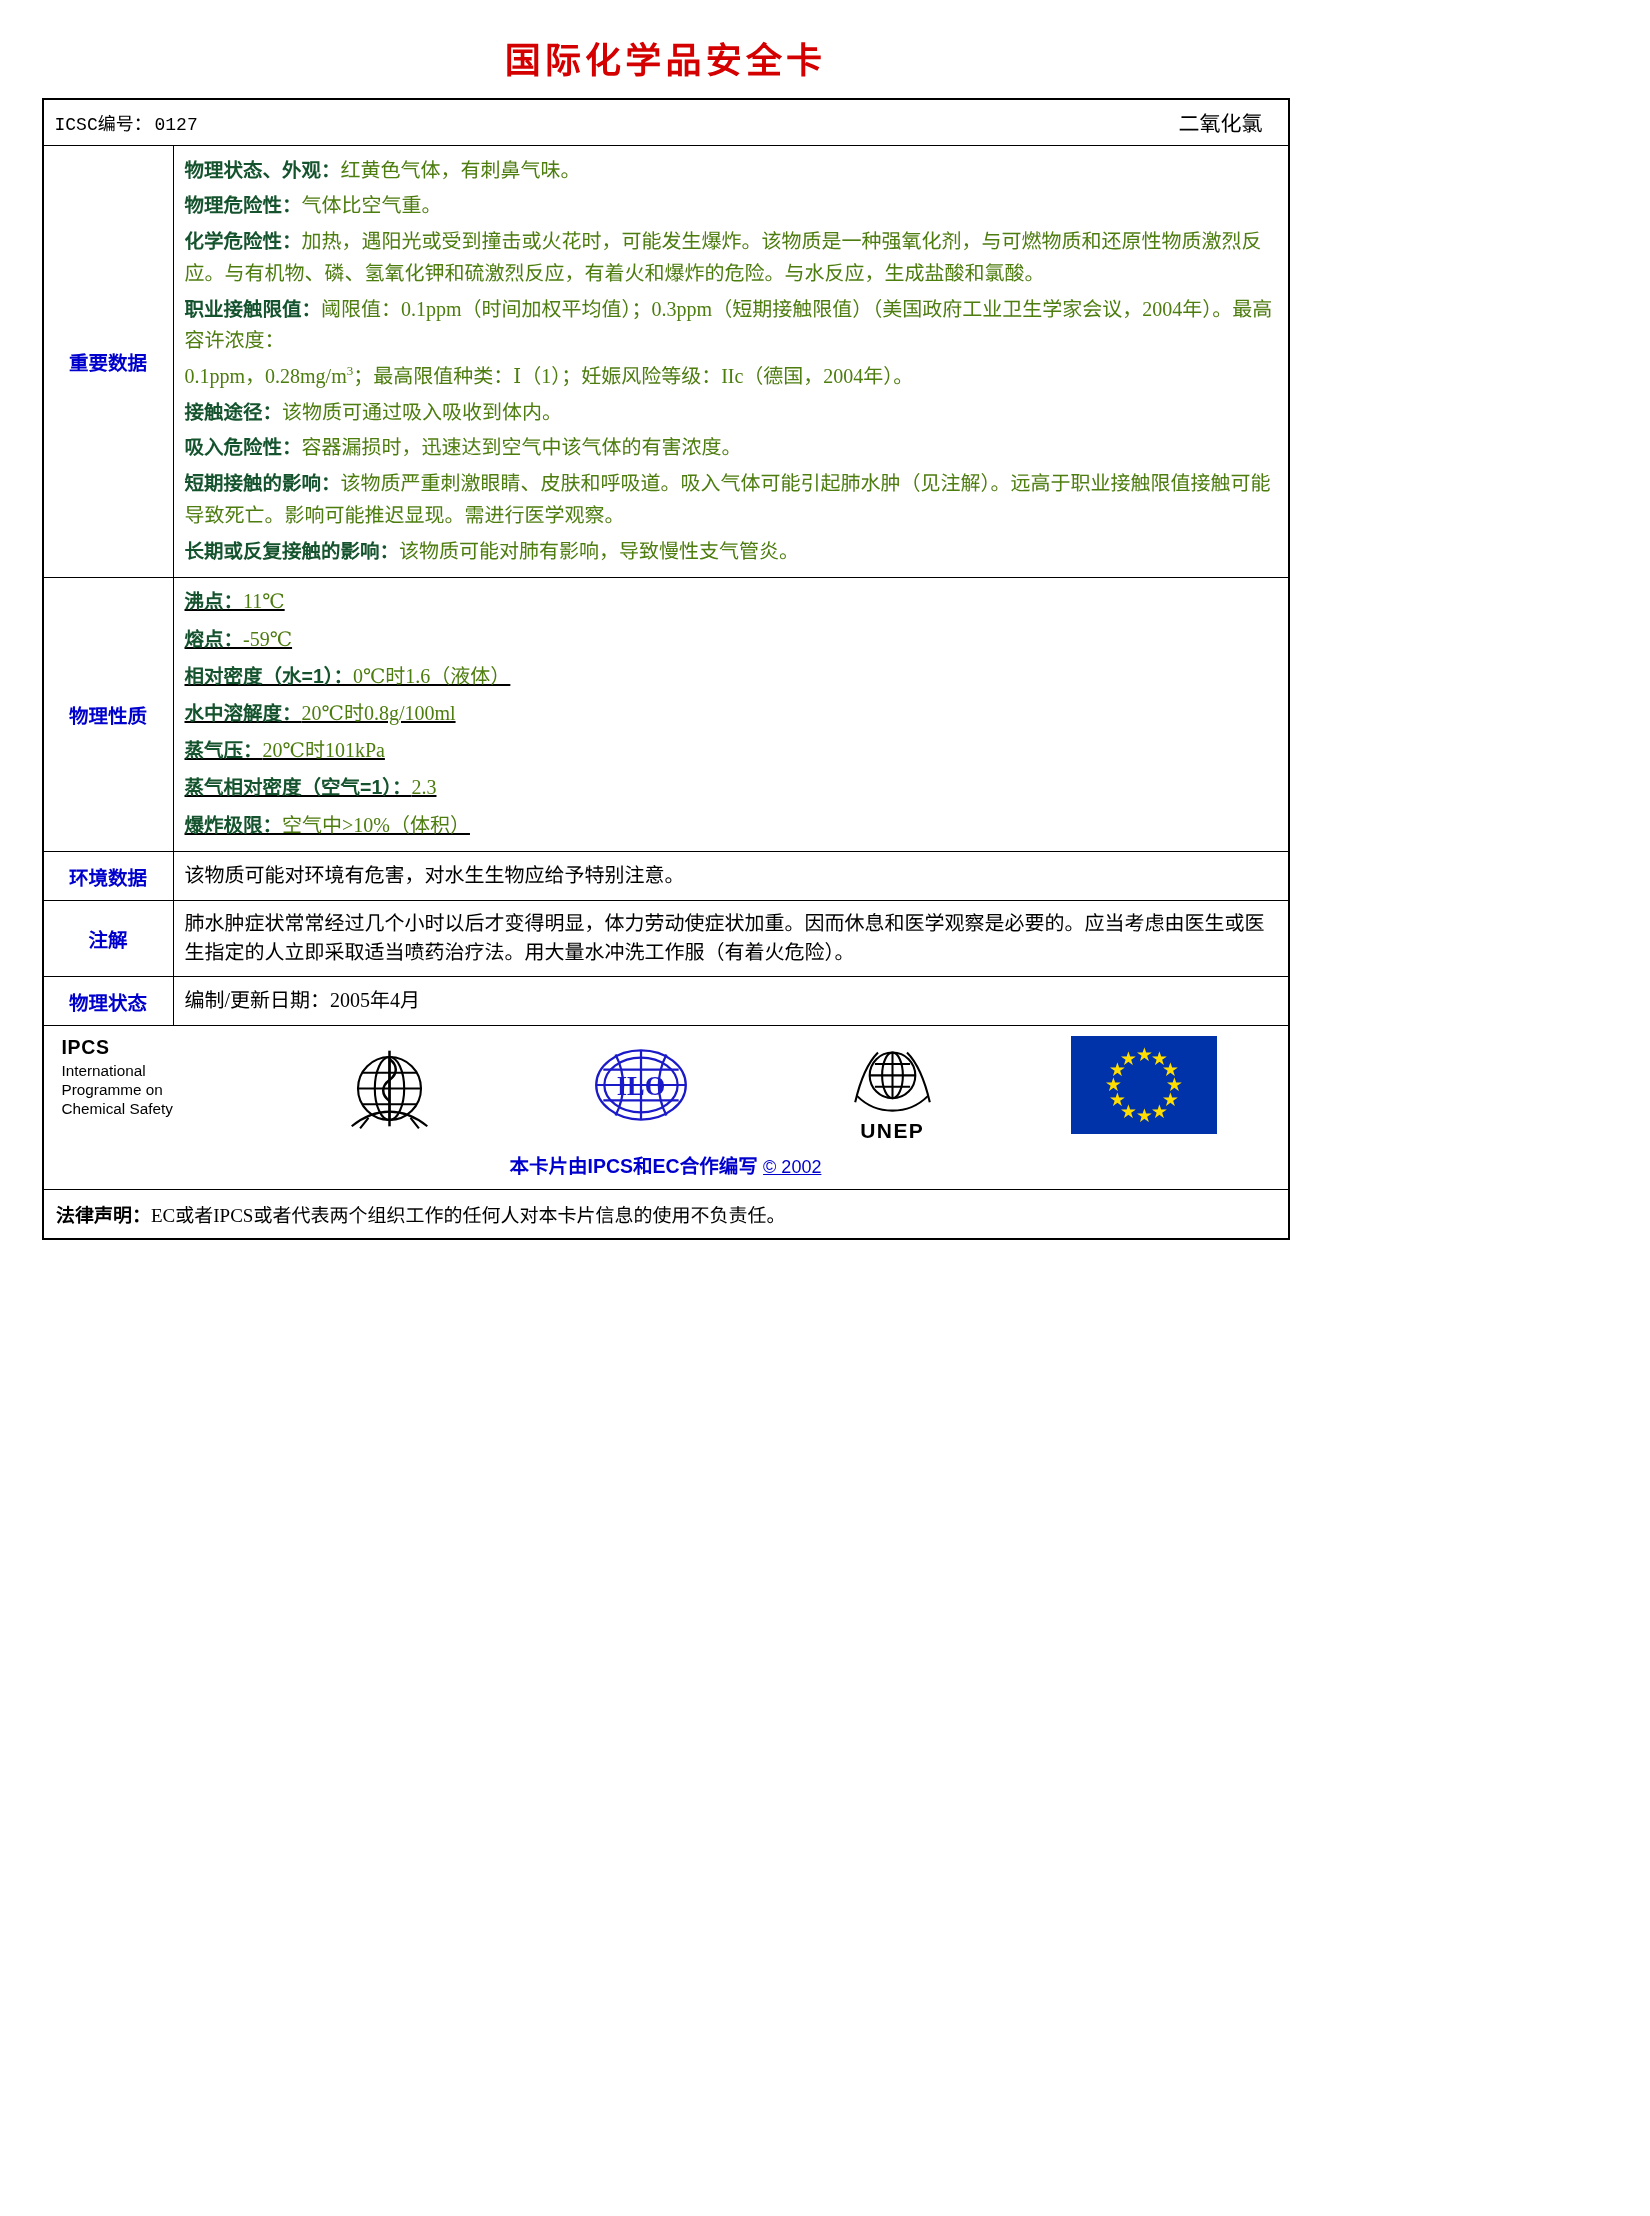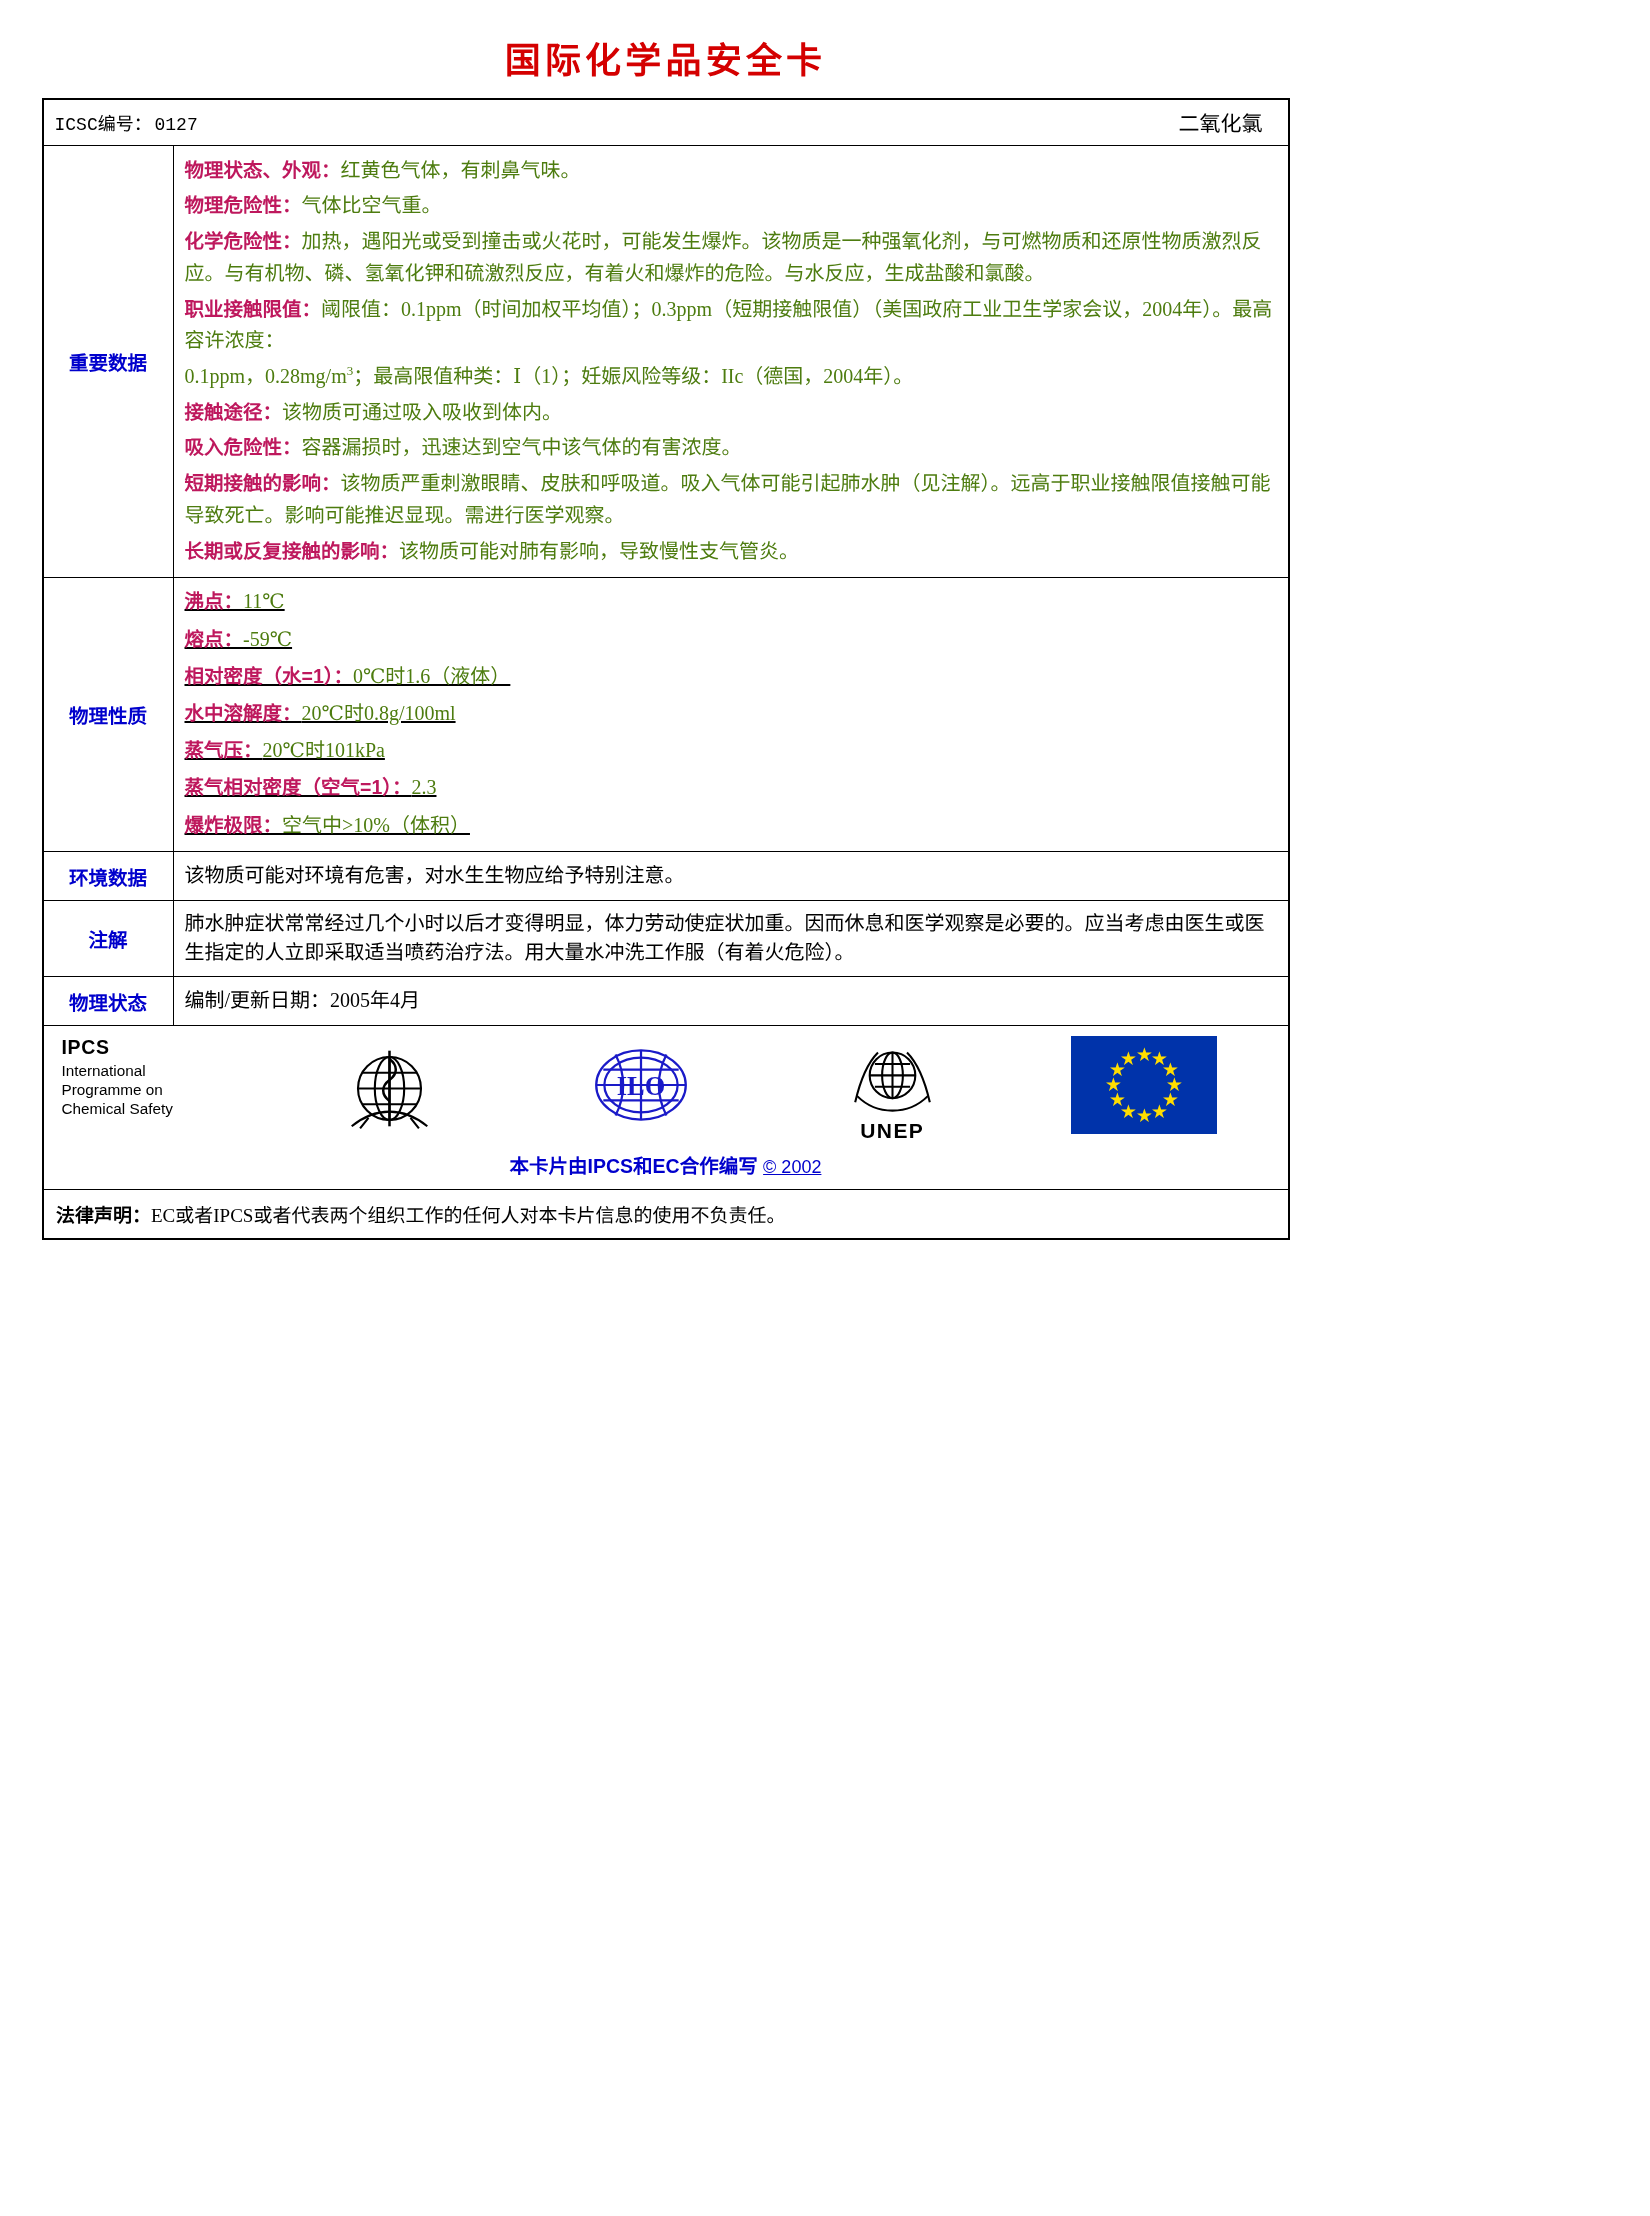--- a/index.html
+++ b/index.html
@@ -84,21 +84,21 @@
     box-sizing: border-box;
     padding: 8.4px 12.5px 9.8px 11px;
     font-size: 20px;
     line-height: 1.58;
   }
   .content-cell p {
     margin: 0 0 4.2px 0;
   }
   .content-cell p:last-child { margin-bottom: 0; }
   .k {
-    color: #be185d;
+    color: #14532d;
     font-weight: bold;
     font-family: "Liberation Sans", sans-serif;
     font-size: 19.5px;
   }
   .v {
     color: #4d7c0f;
     font-family: "Liberation Serif", "DejaVu Serif", serif;
   }
   .phys p { margin: 0 0 5.6px 0; text-decoration: underline; }
   sup { font-size: 0.65em; vertical-align: super; }

